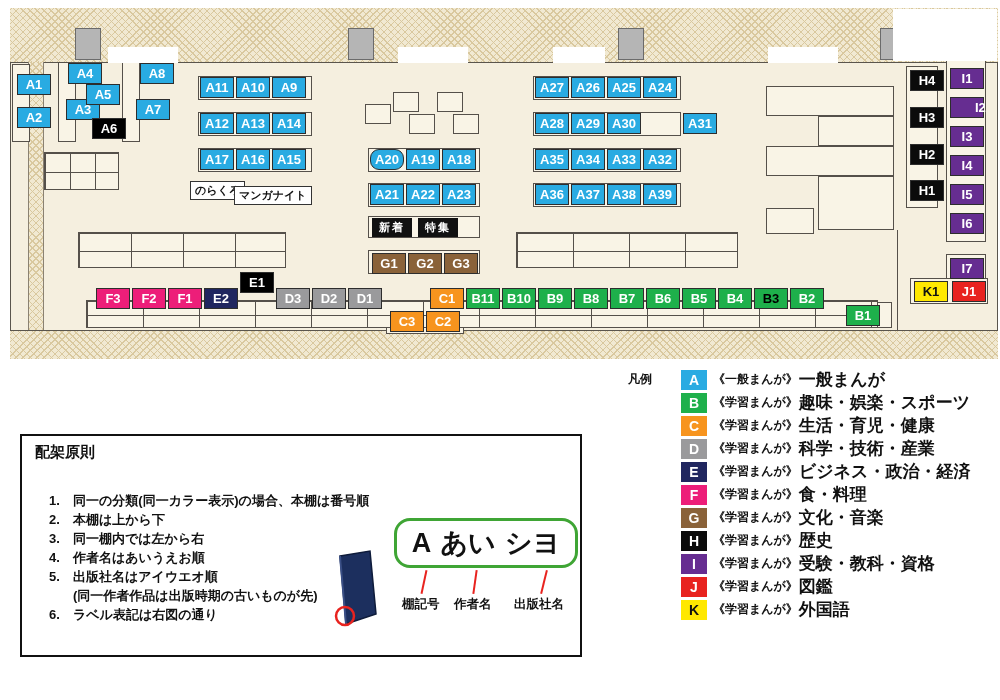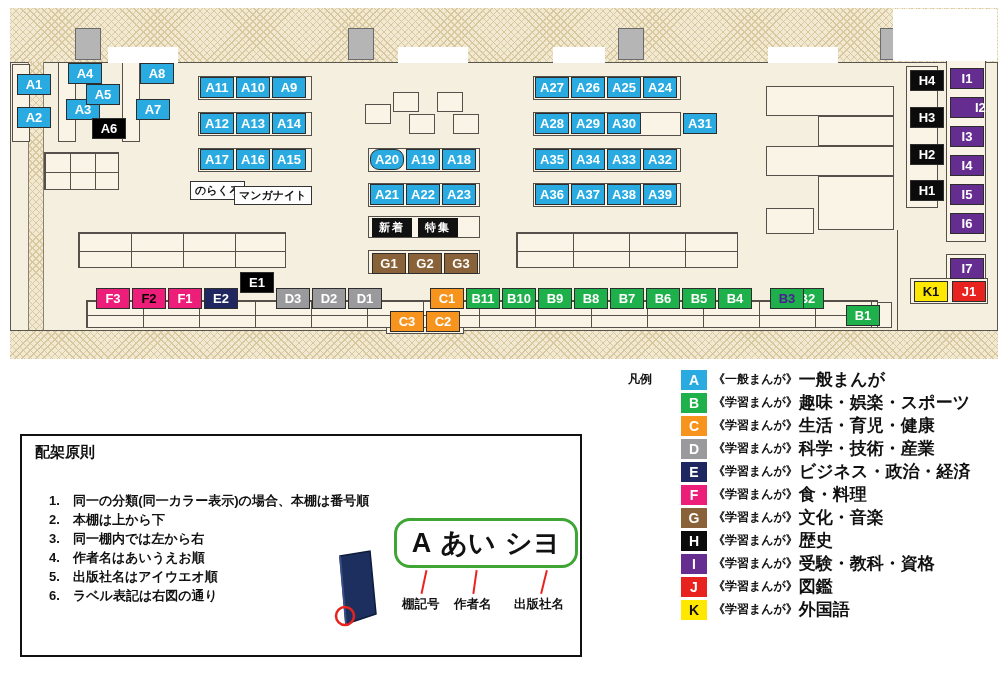--- a/index.html
+++ b/index.html
@@ -142,39 +142,39 @@
       <div class="slabel" style="left: 643px; top: 149px; background: rgb(41, 171, 226); color: rgb(255, 255, 255);">A32</div>
       <div class="slabel" style="left: 607px; top: 149px; background: rgb(41, 171, 226); color: rgb(255, 255, 255);">A33</div>
       <div class="slabel" style="left: 571px; top: 149px; background: rgb(41, 171, 226); color: rgb(255, 255, 255);">A34</div>
       <div class="slabel" style="left: 535px; top: 149px; background: rgb(41, 171, 226); color: rgb(255, 255, 255);">A35</div>
       <div class="slabel" style="left: 535px; top: 184px; background: rgb(41, 171, 226); color: rgb(255, 255, 255);">A36</div>
       <div class="slabel" style="left: 571px; top: 184px; background: rgb(41, 171, 226); color: rgb(255, 255, 255);">A37</div>
       <div class="slabel" style="left: 607px; top: 184px; background: rgb(41, 171, 226); color: rgb(255, 255, 255);">A38</div>
       <div class="slabel" style="left: 643px; top: 184px; background: rgb(41, 171, 226); color: rgb(255, 255, 255);">A39</div>
       <div class="slabel" style="left: 846px; top: 305px; background: rgb(30, 176, 75); color: rgb(255, 255, 255);">B1</div>
       <div class="slabel" style="left: 790px; top: 288px; background: rgb(30, 176, 75); color: rgb(255, 255, 255);">B2</div>
-      <div class="slabel" style="left: 770px; top: 288px; background: rgb(30, 176, 75); color: #4c1d95;">B3</div>
+      <div class="slabel" style="left: 754px; top: 288px; background: rgb(30, 176, 75); color: #000000;">B3</div>
       <div class="slabel" style="left: 718px; top: 288px; background: rgb(30, 176, 75); color: rgb(255, 255, 255);">B4</div>
       <div class="slabel" style="left: 682px; top: 288px; background: rgb(30, 176, 75); color: rgb(255, 255, 255);">B5</div>
       <div class="slabel" style="left: 646px; top: 288px; background: rgb(30, 176, 75); color: rgb(255, 255, 255);">B6</div>
       <div class="slabel" style="left: 610px; top: 288px; background: rgb(30, 176, 75); color: rgb(255, 255, 255);">B7</div>
       <div class="slabel" style="left: 574px; top: 288px; background: rgb(30, 176, 75); color: rgb(255, 255, 255);">B8</div>
       <div class="slabel" style="left: 538px; top: 288px; background: rgb(30, 176, 75); color: rgb(255, 255, 255);">B9</div>
       <div class="slabel" style="left: 502px; top: 288px; background: rgb(30, 176, 75); color: rgb(255, 255, 255);">B10</div>
       <div class="slabel" style="left: 466px; top: 288px; background: rgb(30, 176, 75); color: rgb(255, 255, 255);">B11</div>
       <div class="slabel" style="left: 430px; top: 288px; background: rgb(247, 148, 30); color: rgb(255, 255, 255);">C1</div>
       <div class="slabel" style="left: 426px; top: 311px; background: rgb(247, 148, 30); color: rgb(255, 255, 255);">C2</div>
       <div class="slabel" style="left: 390px; top: 311px; background: rgb(247, 148, 30); color: rgb(255, 255, 255);">C3</div>
       <div class="slabel" style="left: 348px; top: 288px; background: rgb(154, 154, 156); color: rgb(255, 255, 255);">D1</div>
       <div class="slabel" style="left: 312px; top: 288px; background: rgb(154, 154, 156); color: rgb(255, 255, 255);">D2</div>
       <div class="slabel" style="left: 276px; top: 288px; background: rgb(154, 154, 156); color: rgb(255, 255, 255);">D3</div>
       <div class="slabel" style="left: 240px; top: 272px; background: #000000; color: rgb(255, 255, 255);">E1</div>
       <div class="slabel" style="left: 204px; top: 288px; background: rgb(32, 38, 95); color: rgb(255, 255, 255);">E2</div>
       <div class="slabel" style="left: 168px; top: 288px; background: rgb(237, 30, 121); color: rgb(255, 255, 255);">F1</div>
-      <div class="slabel" style="left: 132px; top: 288px; background: rgb(237, 30, 121); color: #000000;">F2</div>
+      <div class="slabel" style="left: 132px; top: 288px; background: rgb(237, 30, 121); color: #ffffff;">F2</div>
       <div class="slabel" style="left: 96px; top: 288px; background: rgb(237, 30, 121); color: rgb(255, 255, 255);">F3</div>
       <div class="slabel" style="left: 372px; top: 253px; background: rgb(138, 98, 57); color: rgb(255, 255, 255);">G1</div>
       <div class="slabel" style="left: 408px; top: 253px; background: rgb(138, 98, 57); color: rgb(255, 255, 255);">G2</div>
       <div class="slabel" style="left: 444px; top: 253px; background: rgb(138, 98, 57); color: rgb(255, 255, 255);">G3</div>
       <div class="slabel" style="left: 910px; top: 180px; background: rgb(11, 11, 11); color: rgb(255, 255, 255);">H1</div>
       <div class="slabel" style="left: 910px; top: 144px; background: rgb(11, 11, 11); color: rgb(255, 255, 255);">H2</div>
       <div class="slabel" style="left: 910px; top: 107px; background: rgb(11, 11, 11); color: rgb(255, 255, 255);">H3</div>
       <div class="slabel" style="left: 910px; top: 70px; background: rgb(11, 11, 11); color: rgb(255, 255, 255);">H4</div>
       <div class="slabel" style="left: 950px; top: 68px; background: rgb(102, 45, 145); color: rgb(255, 255, 255);">I1</div>
       <div class="slabel" style="left: 950px; top: 97px; background: rgb(102, 45, 145); color: rgb(255, 255, 255); padding-left: 24px;">I2</div>
@@ -209,20 +209,24 @@
       </div>
       <div class="rule-line">
         <span class="rnum">4.</span>
         <span>作者名はあいうえお順</span>
       </div>
       <div class="rule-line">
         <span class="rnum">5.</span>
         <span>出版社名はアイウエオ順</span>
       </div>
       <div class="rule-line">
+        <span class="rnum"></span>
+        <span>(同一作者作品は出版時期の古いものが先)</span>
+      </div>
+      <div class="rule-line">
         <span class="rnum">6.</span>
         <span>ラベル表記は右図の通り</span>
       </div>
     </div>
 
   <div class="book">
     <svg width="52" height="82" viewBox="0 0 52 82">
       <path d="M10 8 L40 3 L46 66 L16 76 Z" fill="#1c2f5e" stroke="#0e1b3a" stroke-width="1.5"></path>
       <path d="M10 8 L16 76" stroke="#3a4f86" stroke-width="2" fill="none"></path>
       <circle cx="15" cy="68" r="9" fill="none" stroke="#e8231f" stroke-width="2.5"></circle>

